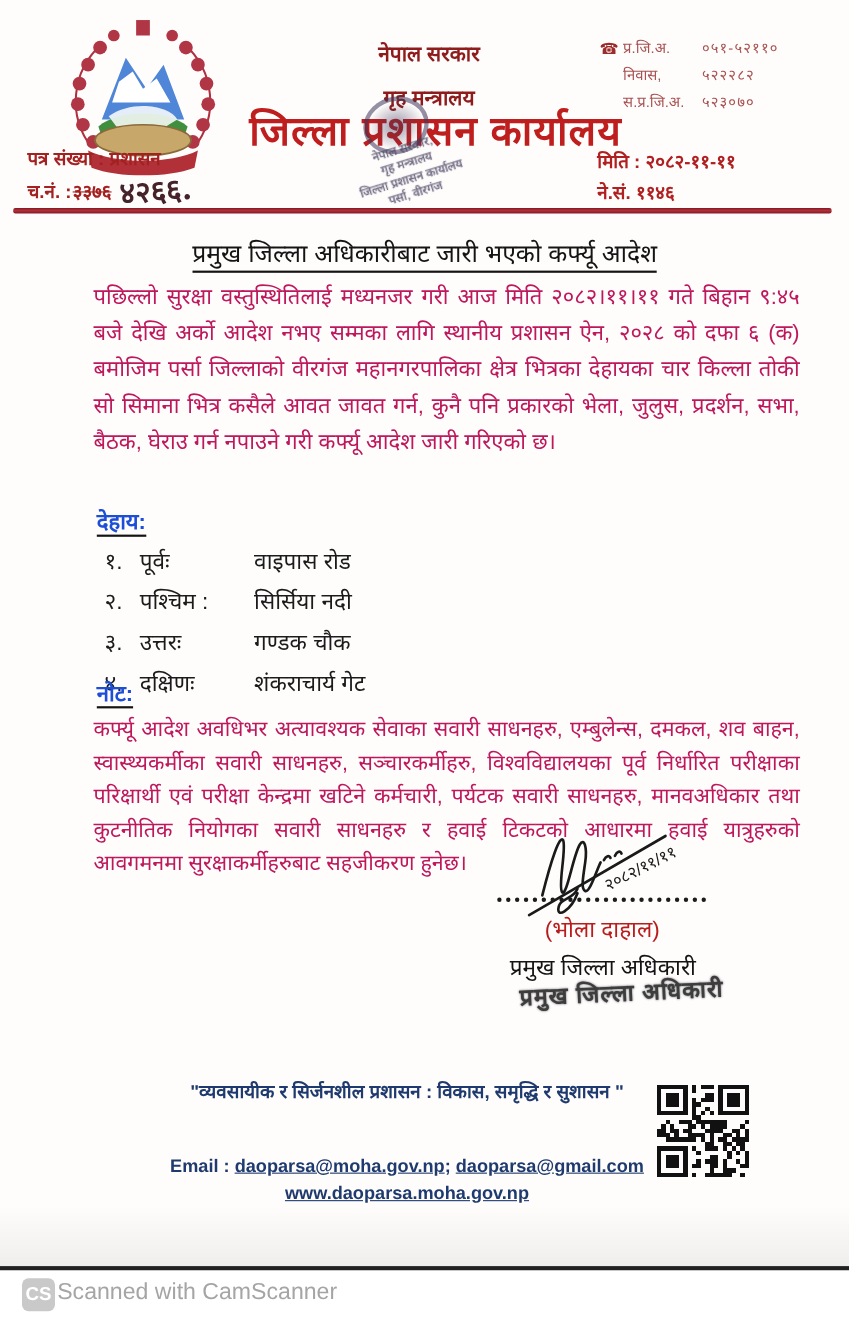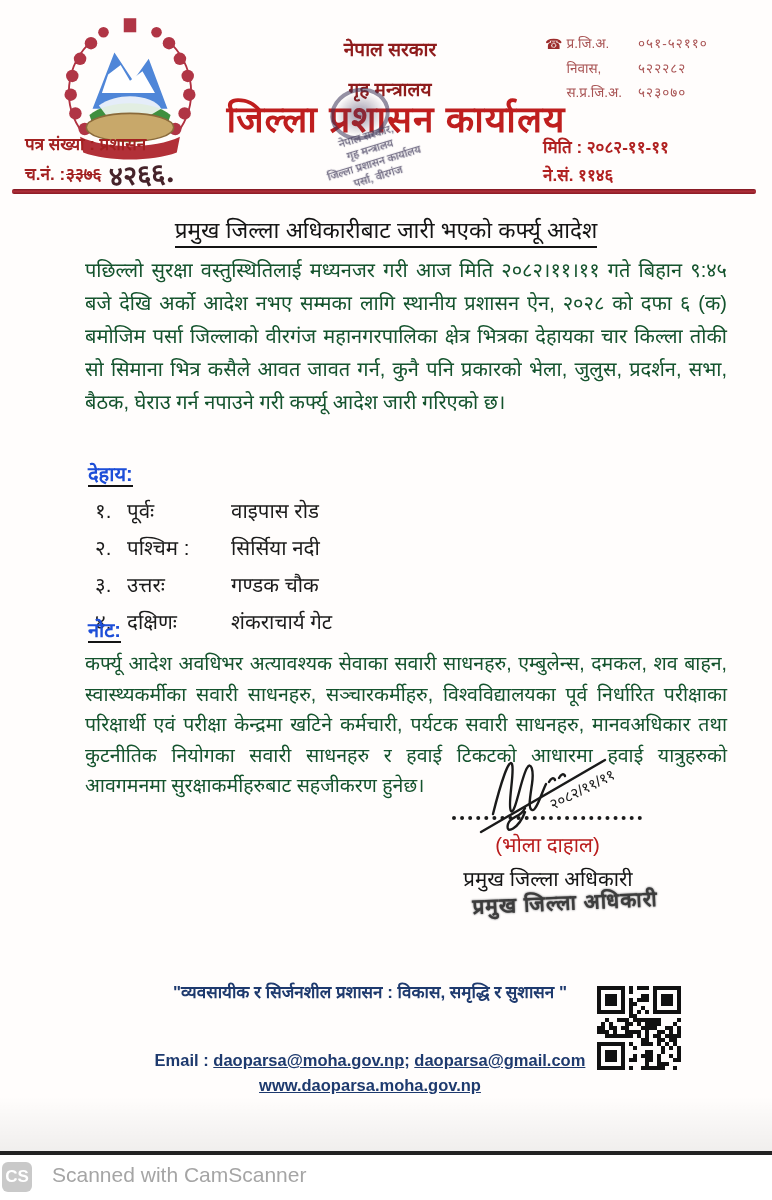--- a/index.html
+++ b/index.html
@@ -31,21 +31,21 @@
   .hstamp{left:287px;top:128px;width:170px;transform:rotate(-17deg);
     color:#4a4462;opacity:.8;text-align:center;font-size:11px;line-height:14px;
     text-shadow:0 0 1px #4a4462;filter:blur(.3px);}
   .hstamp-blob{left:330px;top:88px;width:52px;height:44px;border-radius:50%;
     border:4px solid rgba(62,55,90,.55);background:radial-gradient(rgba(62,55,90,.5),rgba(62,55,90,0) 70%);
     transform:rotate(-15deg);}
   
   .doc-title{left:0;top:214px;width:772px;text-align:center;}
   .doc-title span{font-size:22.5px;font-weight:normal;color:#141414;
     border-bottom:2.5px solid #141414;padding-bottom:3px;}
-  .para{left:85px;width:642px;text-align:justify;font-size:20px;color:#14532d;}
+  .para{left:85px;width:642px;text-align:justify;font-size:20px;color:#be185d;}
   .para1{top:254px;line-height:33px;}
   .heading-u{font-size:20px;font-weight:bold;border-bottom:2.5px solid #141414;
     padding-bottom:0;color:#1d4ed8;}
   .list-head{left:88px;top:460px;}
   .blist{left:95px;top:492px;font-size:20.5px;line-height:37px;}
   .brow{display:flex;}
   .bno{width:32px;}
   .blabel{width:104px;}
   .note-head{left:88px;top:616px;}
   .note-para{top:648px;font-size:19.5px;line-height:30.5px;}
@@ -62,21 +62,21 @@
   .slogan{font-size:17px;font-weight:bold;margin-bottom:8px;}
   .emailrow{font-size:16.5px;font-weight:bold;margin-bottom:6px;margin-top:48px;}
   .emailrow a,.siterow a{color:#1e3a6e;text-decoration:underline;}
   .siterow{font-size:16.5px;font-weight:bold;}
   .qr{left:597px;top:986px;width:84px;height:84px;}
   
   .scan-edge{left:0;top:1151px;width:772px;height:4px;background:#222;}
   .scan-shadow{left:0;top:1096px;width:772px;height:55px;
     background:linear-gradient(rgba(0,0,0,0),rgba(0,0,0,.06));}
   .cs-bar{left:0;top:1155px;width:772px;height:45px;background:#fff;}
-  .cs-badge{position:absolute;left:2px;top:7px;width:30px;height:30px;border-radius:6px;
+  .cs-badge{position:absolute;left:20px;top:7px;width:30px;height:30px;border-radius:6px;
     background:#c9c9c9;color:#fff;font-weight:bold;font-size:17px;
     display:flex;align-items:center;justify-content:center;}
   .cs-text{position:absolute;left:52px;top:8px;font-size:21px;color:#a5a5a5;}
 </style>
 </head>
 <body>
 
 <div class="page">
 
   <svg class="abs" style="left:52px;top:12px" width="156" height="156" viewBox="0 0 100 100">

